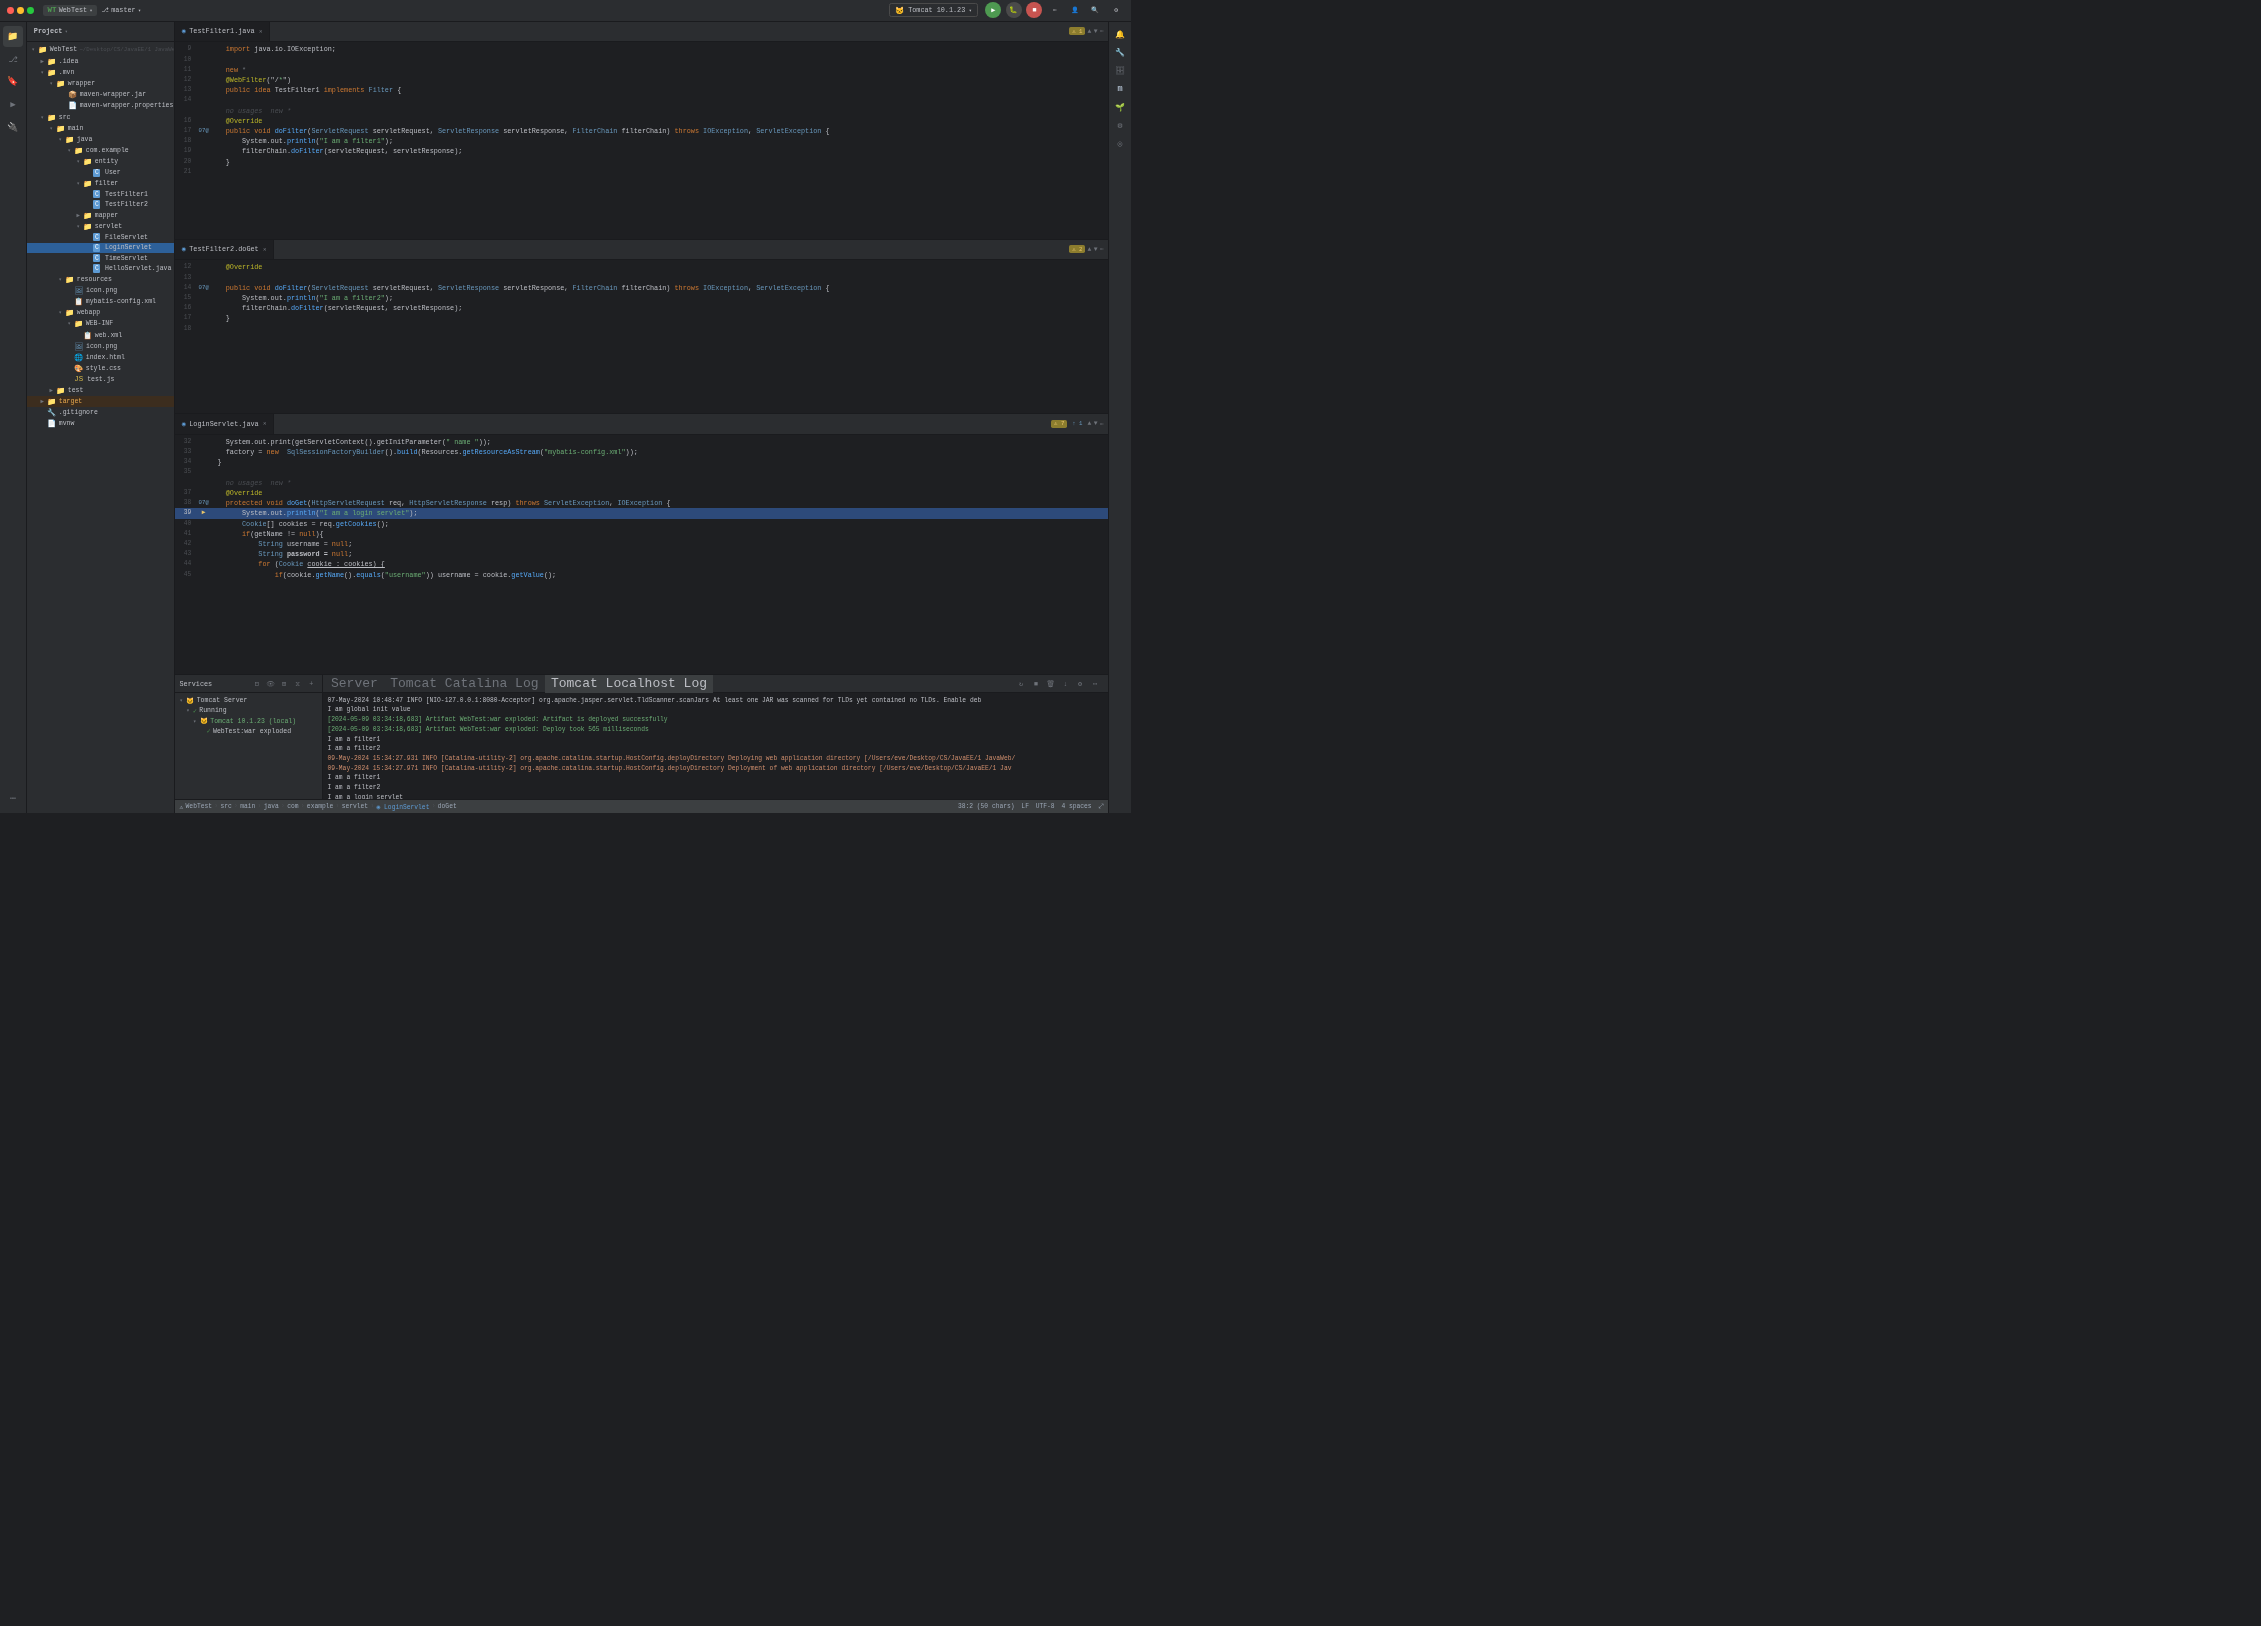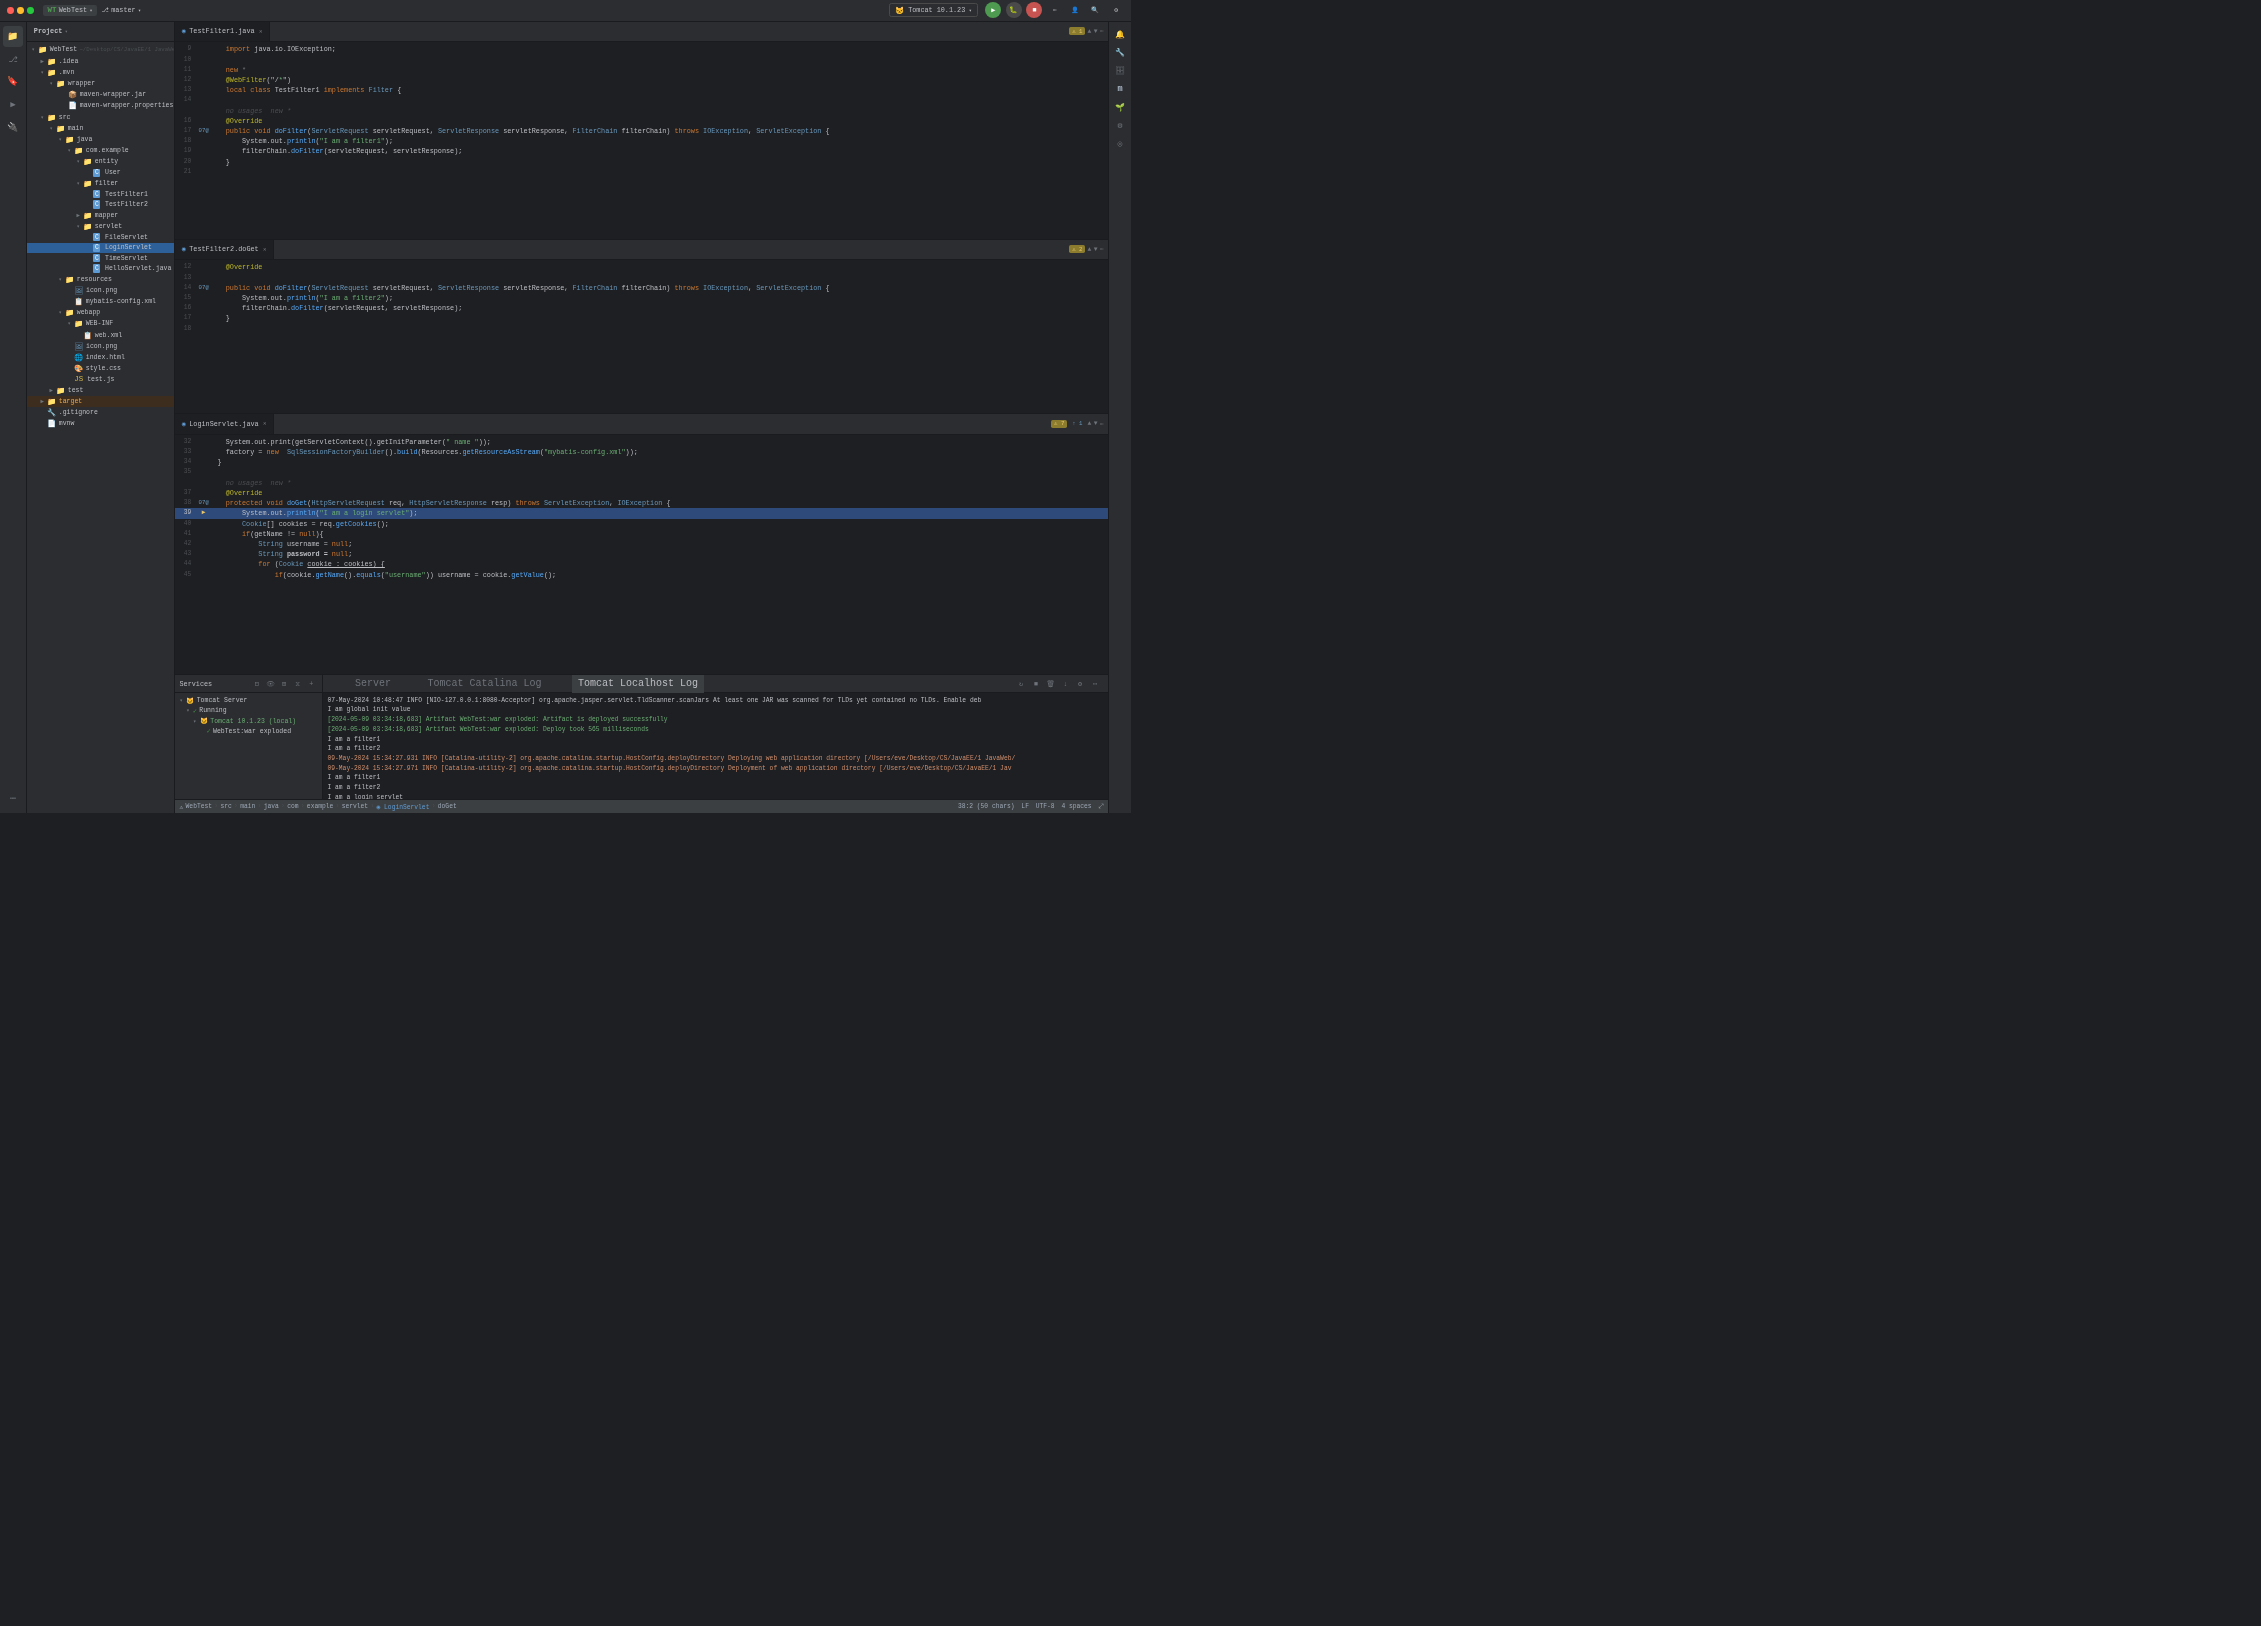--- a/index.html
+++ b/index.html
@@ -205,21 +205,21 @@
     .services-tree { flex: 1; overflow-y: auto; padding: 2.3px 0; }
 
     .log-panel { flex: 1; display: flex; flex-direction: column; overflow: hidden; }
     .log-tabs {
       height: 18px; display: flex; align-items: center;
       background: #2b2d30; border-bottom: 0.6px solid #1a1b1e;
       padding: 0 2.3px; gap: 1.1px;
     }
     .log-tab {
       padding: 0 5.7px; height: 28px; display: flex; align-items: center;
-      font-size: 10px; color: #6f737a; cursor: pointer; border-radius: 2.3px; margin-left: 24px;
+      font-size: 13px; color: #6f737a; cursor: pointer; border-radius: 2.3px;
     }
     .log-tab.active { color: #bcbec4; background: #3c3f41; }
     .log-tab-icons { margin-left: auto; display: flex; gap: 1.1px; }
 
     .log-content {
       flex: 1; overflow-y: auto; padding: 2.3px 4.5px;
       background: #1e1f22; font-size: 6.3px; line-height: 9.7px;
     }
     .log-line { color: #bcbec4; white-space: nowrap; }
     .log-line.green { color: #6aab73; }
@@ -608,21 +608,21 @@
               <span class="line-content">    <span class="kw2">new</span> <span style="color:#6f737a;">*</span></span>
             </div>
             <div class="code-line">
               <span class="line-num">12</span>
               <span class="line-gutter"></span>
               <span class="line-content">    <span class="ann">@WebFilter</span><span style="color:#bcbec4;">("/</span><span class="str">*</span><span style="color:#bcbec4;">")</span></span>
             </div>
             <div class="code-line">
               <span class="line-num">13</span>
               <span class="line-gutter"></span>
-              <span class="line-content">    <span class="kw2">local class</span> <span style="color:#bcbec4;">TestFilter1</span> <span class="kw2">implements</span> <span class="type">Filter</span> <span style="color:#bcbec4;">{</span></span>
+              <span class="line-content">    <span class="kw2">public idea</span> <span style="color:#bcbec4;">TestFilter1</span> <span class="kw2">implements</span> <span class="type">Filter</span> <span style="color:#bcbec4;">{</span></span>
             </div>
             <div class="code-line">
               <span class="line-num">14</span>
               <span class="line-gutter"></span>
               <span class="line-content"></span>
             </div>
             <div class="code-line">
               <span class="line-num"></span>
               <span class="line-gutter"></span>
               <span class="line-content" style="color:#4a4d52; font-style:italic;">    no usages  new *</span>

